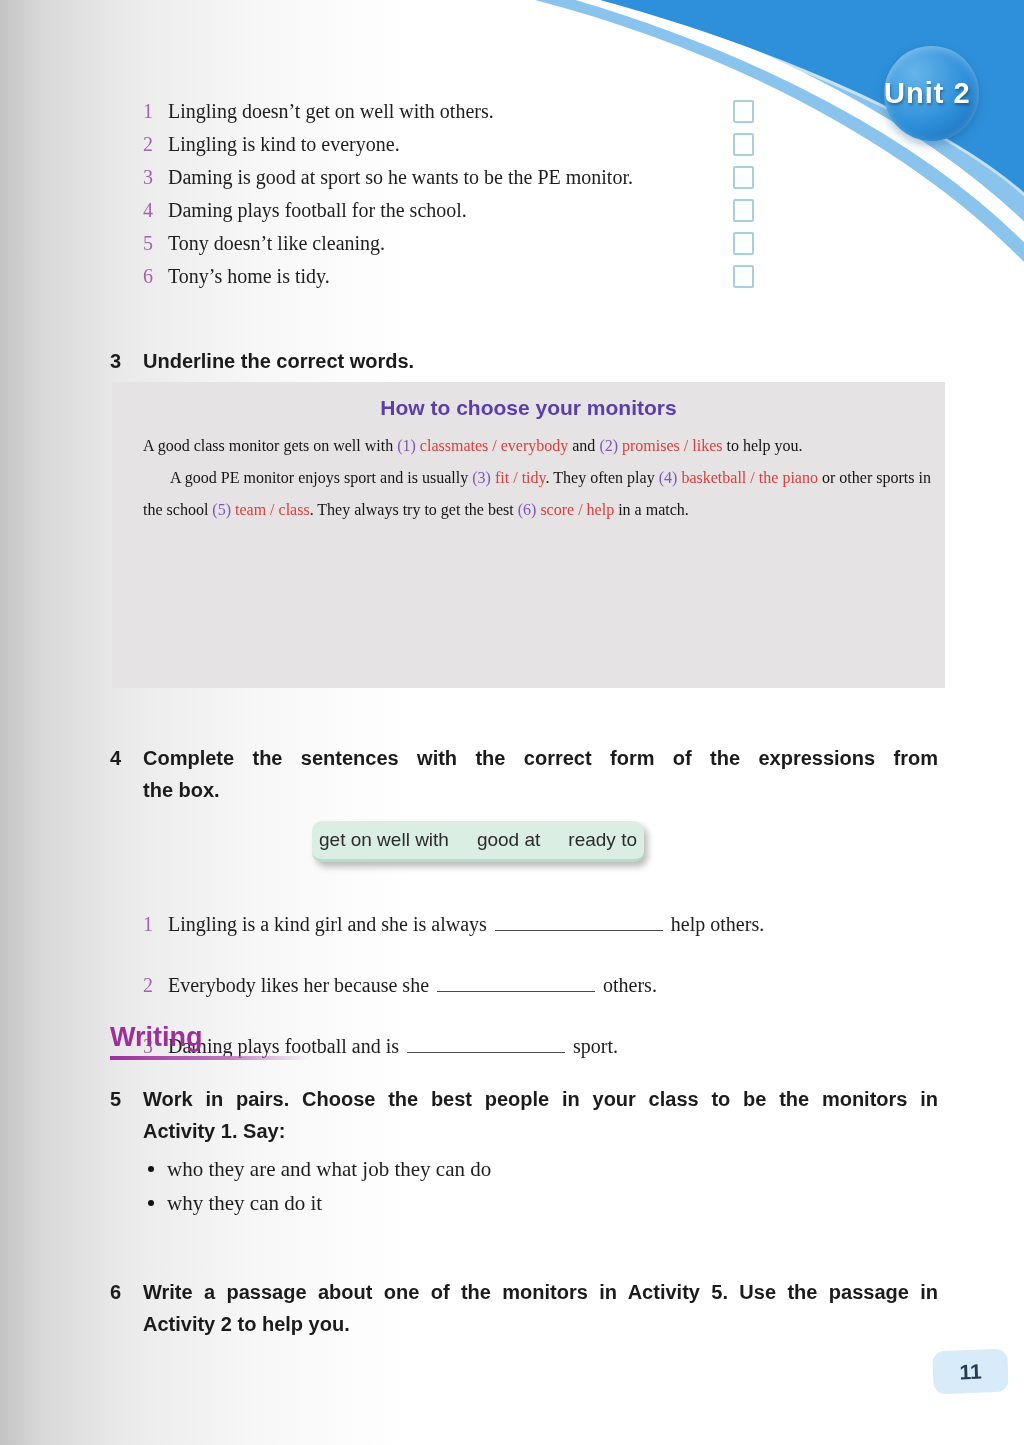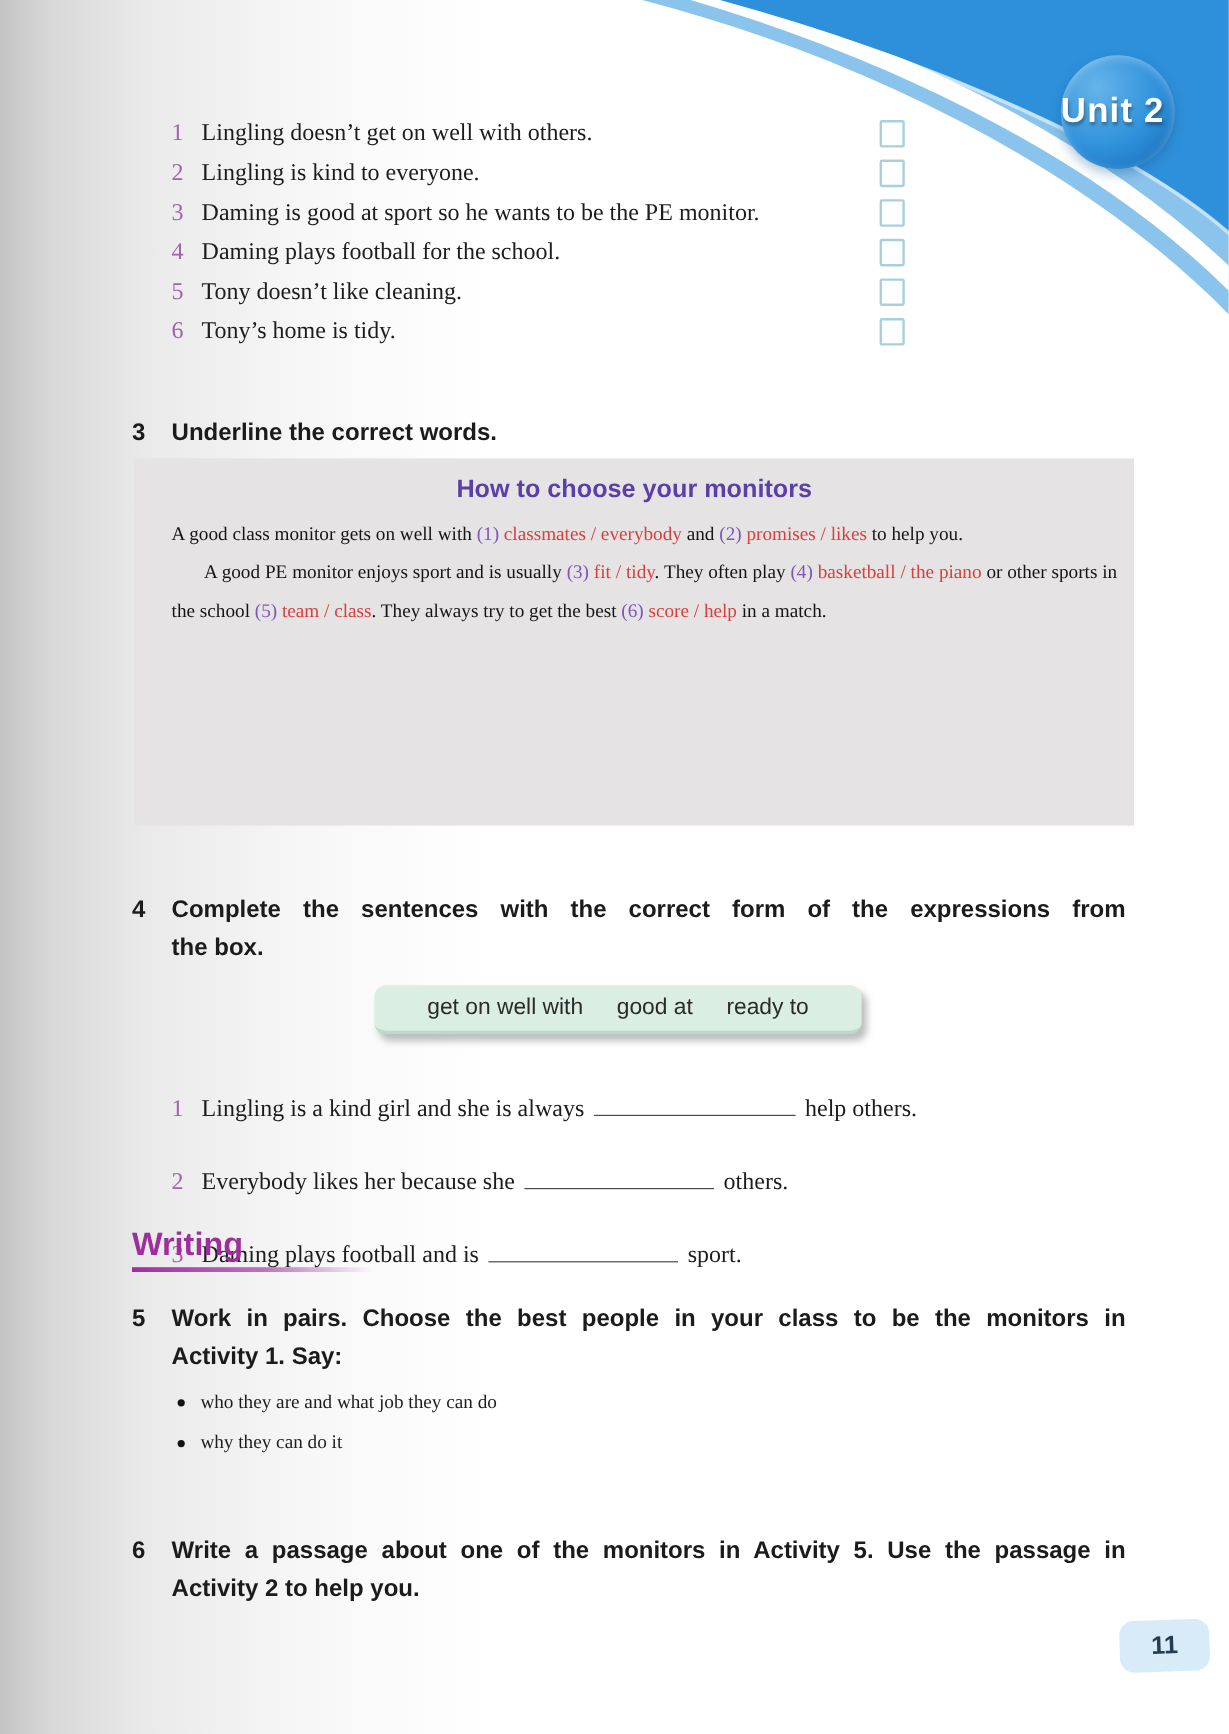--- a/index.html
+++ b/index.html
@@ -45,41 +45,41 @@
   .box-title{margin:0;padding-top:14px;text-align:center;
     font-family:"Liberation Sans","DejaVu Sans",sans-serif;font-weight:bold;font-size:21px;
     color:var(--box_title);}
   .box-body{padding:10px 14px 0 31px;font-size:16px;line-height:32px;color:#151515;}
   .box-body p{margin:0;text-align:justify;}
   .box-body p.ind{text-indent:27px;}
   .c-r{color:var(--choice_red);}
   .c-n{color:var(--choice_num_purple);}
 
   
-  #gbox{position:absolute;left:312px;top:821px;width:406px;height:41px;border-radius:10px;
+  #gbox{position:absolute;left:312px;top:821px;width:332px;height:41px;border-radius:10px;
     background:var(--green_box_bg);border-bottom:3px solid #b9dbc9;box-sizing:border-box;
     box-shadow:4px 5px 6px rgba(110,110,110,.45);
     display:flex;align-items:center;justify-content:center;gap:28px;
     font-family:"Liberation Sans","DejaVu Sans",sans-serif;font-size:19px;color:#2b2b2b;}
   #a4-list{position:absolute;left:143px;top:880px;width:760px;}
   .a4-row{height:33px;line-height:33px;font-size:20px;color:#1d1d1d;margin-top:28px;}
   .blank{display:inline-block;height:15px;border-bottom:1.6px solid #4a4a4a;
     vertical-align:baseline;margin:0 3px;}
 
   
   #writing-head{position:absolute;left:110px;top:1022px;
     font-family:"Liberation Sans","DejaVu Sans",sans-serif;font-weight:bold;font-size:27px;
     color:var(--writing_heading);}
   #writing-underline{position:absolute;left:110px;top:1056px;width:200px;height:3.5px;
     background:linear-gradient(90deg,var(--writing_heading) 0%,#b express 0;);
     background:linear-gradient(90deg,var(--writing_heading) 0%,#bb74bb 55%,rgba(187,116,187,0) 100%);}
 
   
   #a5-bullets{position:absolute;left:148px;top:1152px;}
-  .bullet-row{display:flex;height:34px;line-height:34px;font-size:16px;color:#1d1d1d;}
+  .bullet-row{display:flex;height:34px;line-height:34px;font-size:21px;color:#1d1d1d;}
   .dot{width:6px;height:6px;border-radius:50%;background:#111;margin:14px 13px 0 0;flex:none;}
 
   
   #page-badge{position:absolute;left:933px;top:1350px;width:75px;height:43px;border-radius:12px;
     background:var(--page_badge_bg);transform:rotate(-2deg);
     display:flex;align-items:center;justify-content:center;
     font-family:"Liberation Sans","DejaVu Sans",sans-serif;font-weight:bold;font-size:21px;color:#243d52;}
 </style>
 </head>
 <body>

